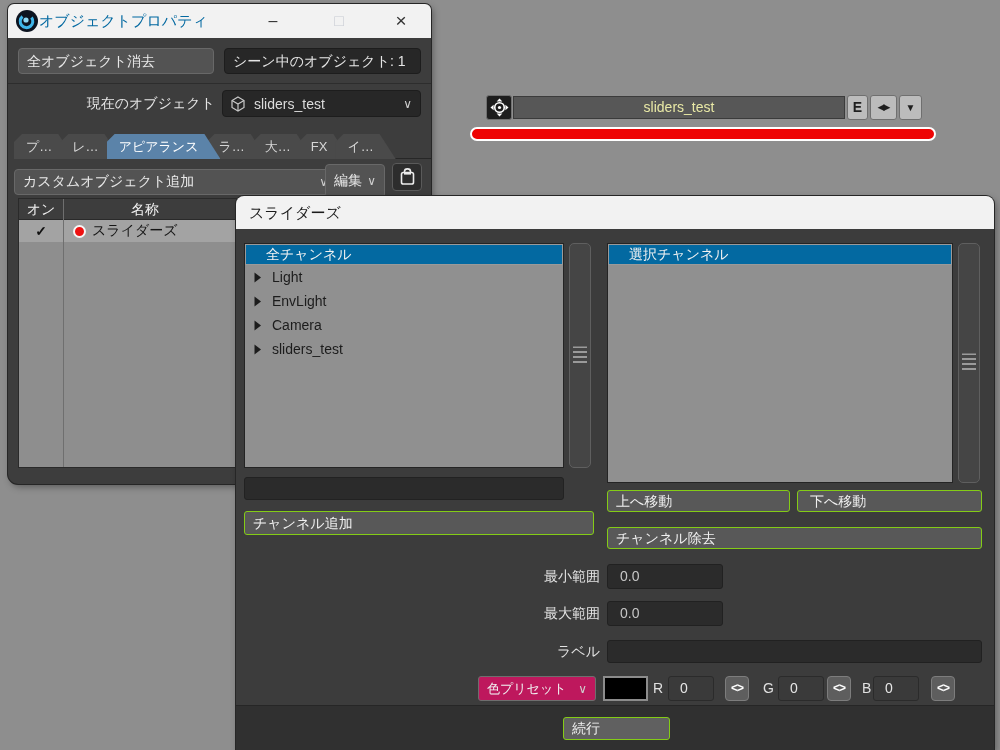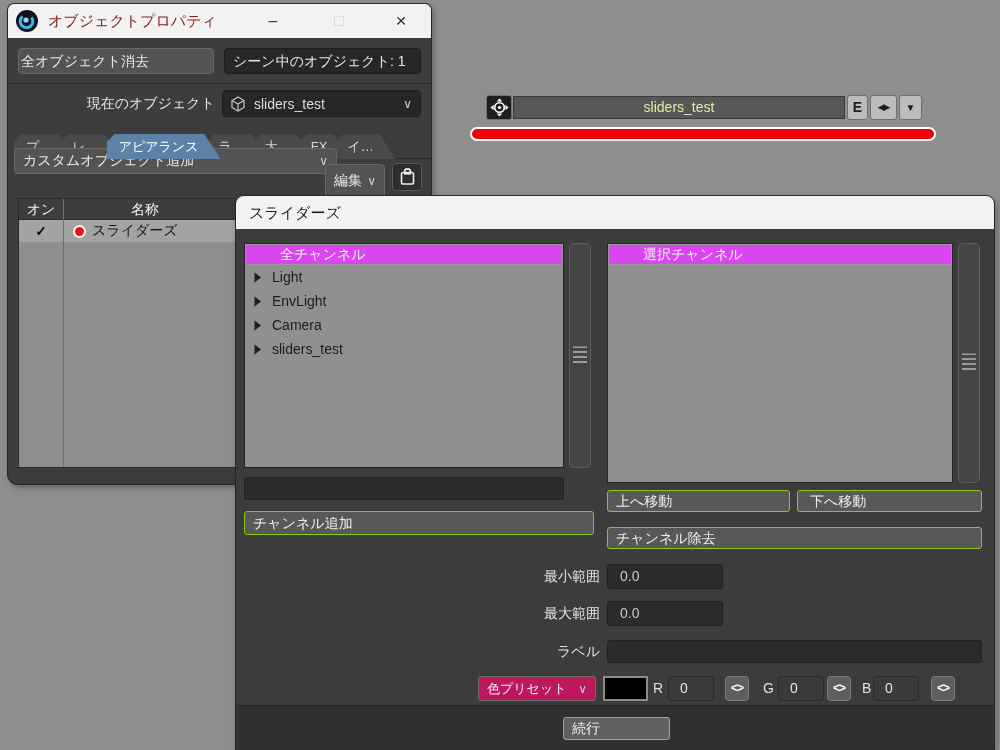--- a/index.html
+++ b/index.html
@@ -17,21 +17,21 @@
     background: #3d3d3d;
     border-radius: 6px 6px 10px 10px;
     box-shadow: 0 0 0 1px #262626, 2px 3px 7px rgba(0,0,0,.35);
   }
   .titlebar {
     position: absolute; left: 0; top: 0; right: 0; height: 34px;
     background: #f2f2f2; border-radius: 6px 6px 0 0;
     display: flex; align-items: center;
   }
   .lw-logo { width: 24px; height: 24px; margin-left: 7px; flex: 0 0 auto; }
-  .op-title { margin-left: 9px; font-size: 15px; color: #7f1d1d; }
+  .op-title { font-size: 15px; color: #0369a1; }
   .win-btn { position: absolute; top: 4px; width: 26px; height: 26px; text-align: center; line-height: 26px; font-size: 16px; color: #333; }
   .btn-min { left: 252px; }
   .btn-max { left: 318px; color: #c9cdd4; }
   .btn-close { left: 380px; font-size: 19px; }
 
   .op-btn {
     position: absolute; background: #535353; border: 1px solid #686868;
     border-radius: 4px; color: #e8e8e8; font-size: 14px;
   }
   .op-darkfield {
@@ -108,22 +108,22 @@
     background: #3c3c3c; border-radius: 8px 8px 0 0;
     box-shadow: 0 0 0 1px #262626, 2px 3px 7px rgba(0,0,0,.35);
   }
   .sl-titlebar {
     position: absolute; left: 0; top: 0; right: 0; height: 33px;
     background: #f2f2f2; border-radius: 8px 8px 0 0;
     line-height: 33px; padding-left: 13px; font-size: 15px; color: #1b1b1b;
   }
   .list { position: absolute; background: #909090; border: 1px solid #242424; }
   .list-header {
-    height: 21px; background: #d946ef; border: 1px solid #9a9a9a;
-    color: #f2f2f2; font-size: 14px; line-height: 19px; padding-left: 34px;
+    height: 21px; background: #0369a1; border: 1px solid #9a9a9a;
+    color: #f2f2f2; font-size: 14px; line-height: 19px; padding-left: 20px;
   }
   .list-left  { left: 8px;   top: 47px; width: 320px; height: 225px; }
   .list-right { left: 371px; top: 47px; width: 346px; height: 240px; }
   .chan-item { height: 24px; display: flex; align-items: center; }
   .chan-item .exp { margin-left: 8px; flex: 0 0 auto; display: flex; }
   .chan-item .chan-label { margin-left: 10px; color: #1c1c1c; font-size: 14px; }
 
   .vscroll { position: absolute; width: 22px; background: #454545; border: 1px solid #5f5f5f; border-radius: 5px; }
   .vs-left  { left: 333px; top: 47px; height: 225px; }
   .vs-right { left: 722px; top: 47px; height: 240px; }
@@ -183,21 +183,21 @@
       <circle cx="12" cy="12" r="11" fill="#0d1420"></circle>
       <path d="M7.5 7.5 a6.3 6.3 0 1 0 9 1" stroke="#3fb6ea" stroke-width="3" fill="none"></path>
       <circle cx="11" cy="11" r="2.6" fill="#8fd9f5"></circle>
     </svg>
     <span class="op-title">オブジェクトプロパティ</span>
     <span class="win-btn btn-min">–</span>
     <span class="win-btn btn-max">□</span>
     <span class="win-btn btn-close">×</span>
   </div>
 
-  <div class="op-btn" style="left:10px; top:44px; width:196px; height:26px; line-height:24px; padding-left:2px;">全オブジェクト消去</div>
+  <div class="op-btn" style="left:10px; top:44px; width:196px; height:26px; line-height:24px; padding-left:8px;">全オブジェクト消去</div>
   <div class="op-darkfield" style="left:216px; top:44px; width:197px; height:26px; line-height:24px; padding-left:8px;">シーン中のオブジェクト: 1</div>
 
   <div class="hline" style="top:79px;"></div>
 
   <div class="op-label" style="left:0; top:86px; width:207px; line-height:27px;">現在のオブジェクト</div>
   <div class="op-darkfield dd" style="left:214px; top:86px; width:199px; height:27px; color:#dcdcdc;">
     <svg width="16" height="16" viewBox="0 0 16 16" style="margin-left:7px; flex:0 0 auto;">
       <path d="M8 1 L14 4.5 L14 11.5 L8 15 L2 11.5 L2 4.5 Z" fill="none" stroke="#c9c9c9" stroke-width="1.2"></path>
       <path d="M2 4.5 L8 8 L14 4.5 M8 8 L8 15" fill="none" stroke="#c9c9c9" stroke-width="1.2"></path>
     </svg>
@@ -208,21 +208,21 @@
   <div class="tabs">
     <div class="tab">プ…</div>
     <div class="tab">レ…</div>
     <div class="tab selected">アピアランス</div>
     <div class="tab">ラ…</div>
     <div class="tab">大…</div>
     <div class="tab">FX</div>
     <div class="tab">イ…</div>
   </div>
 
-  <div class="op-btn dd" style="left:6px; top:144px; width:323px; height:26px;">
+  <div class="op-btn dd" style="left:6px; top:165px; width:323px; height:26px;">
     <span class="dd-text">カスタムオブジェクト追加</span>
     <span class="dd-chevron">∨</span>
   </div>
   <div class="op-btn dd" style="left:317px; top:160px; width:60px; height:34px;justify-content:flex-end;">
     <span class="dd-text">編集</span>
     <span class="dd-chevron">∨</span>
   </div>
   <div class="clip-btn">
     <svg width="17" height="18" viewBox="0 0 17 18">
       <rect x="2.5" y="4.5" width="12" height="11.5" rx="1.8" fill="none" stroke="#ececec" stroke-width="1.6"></rect>

